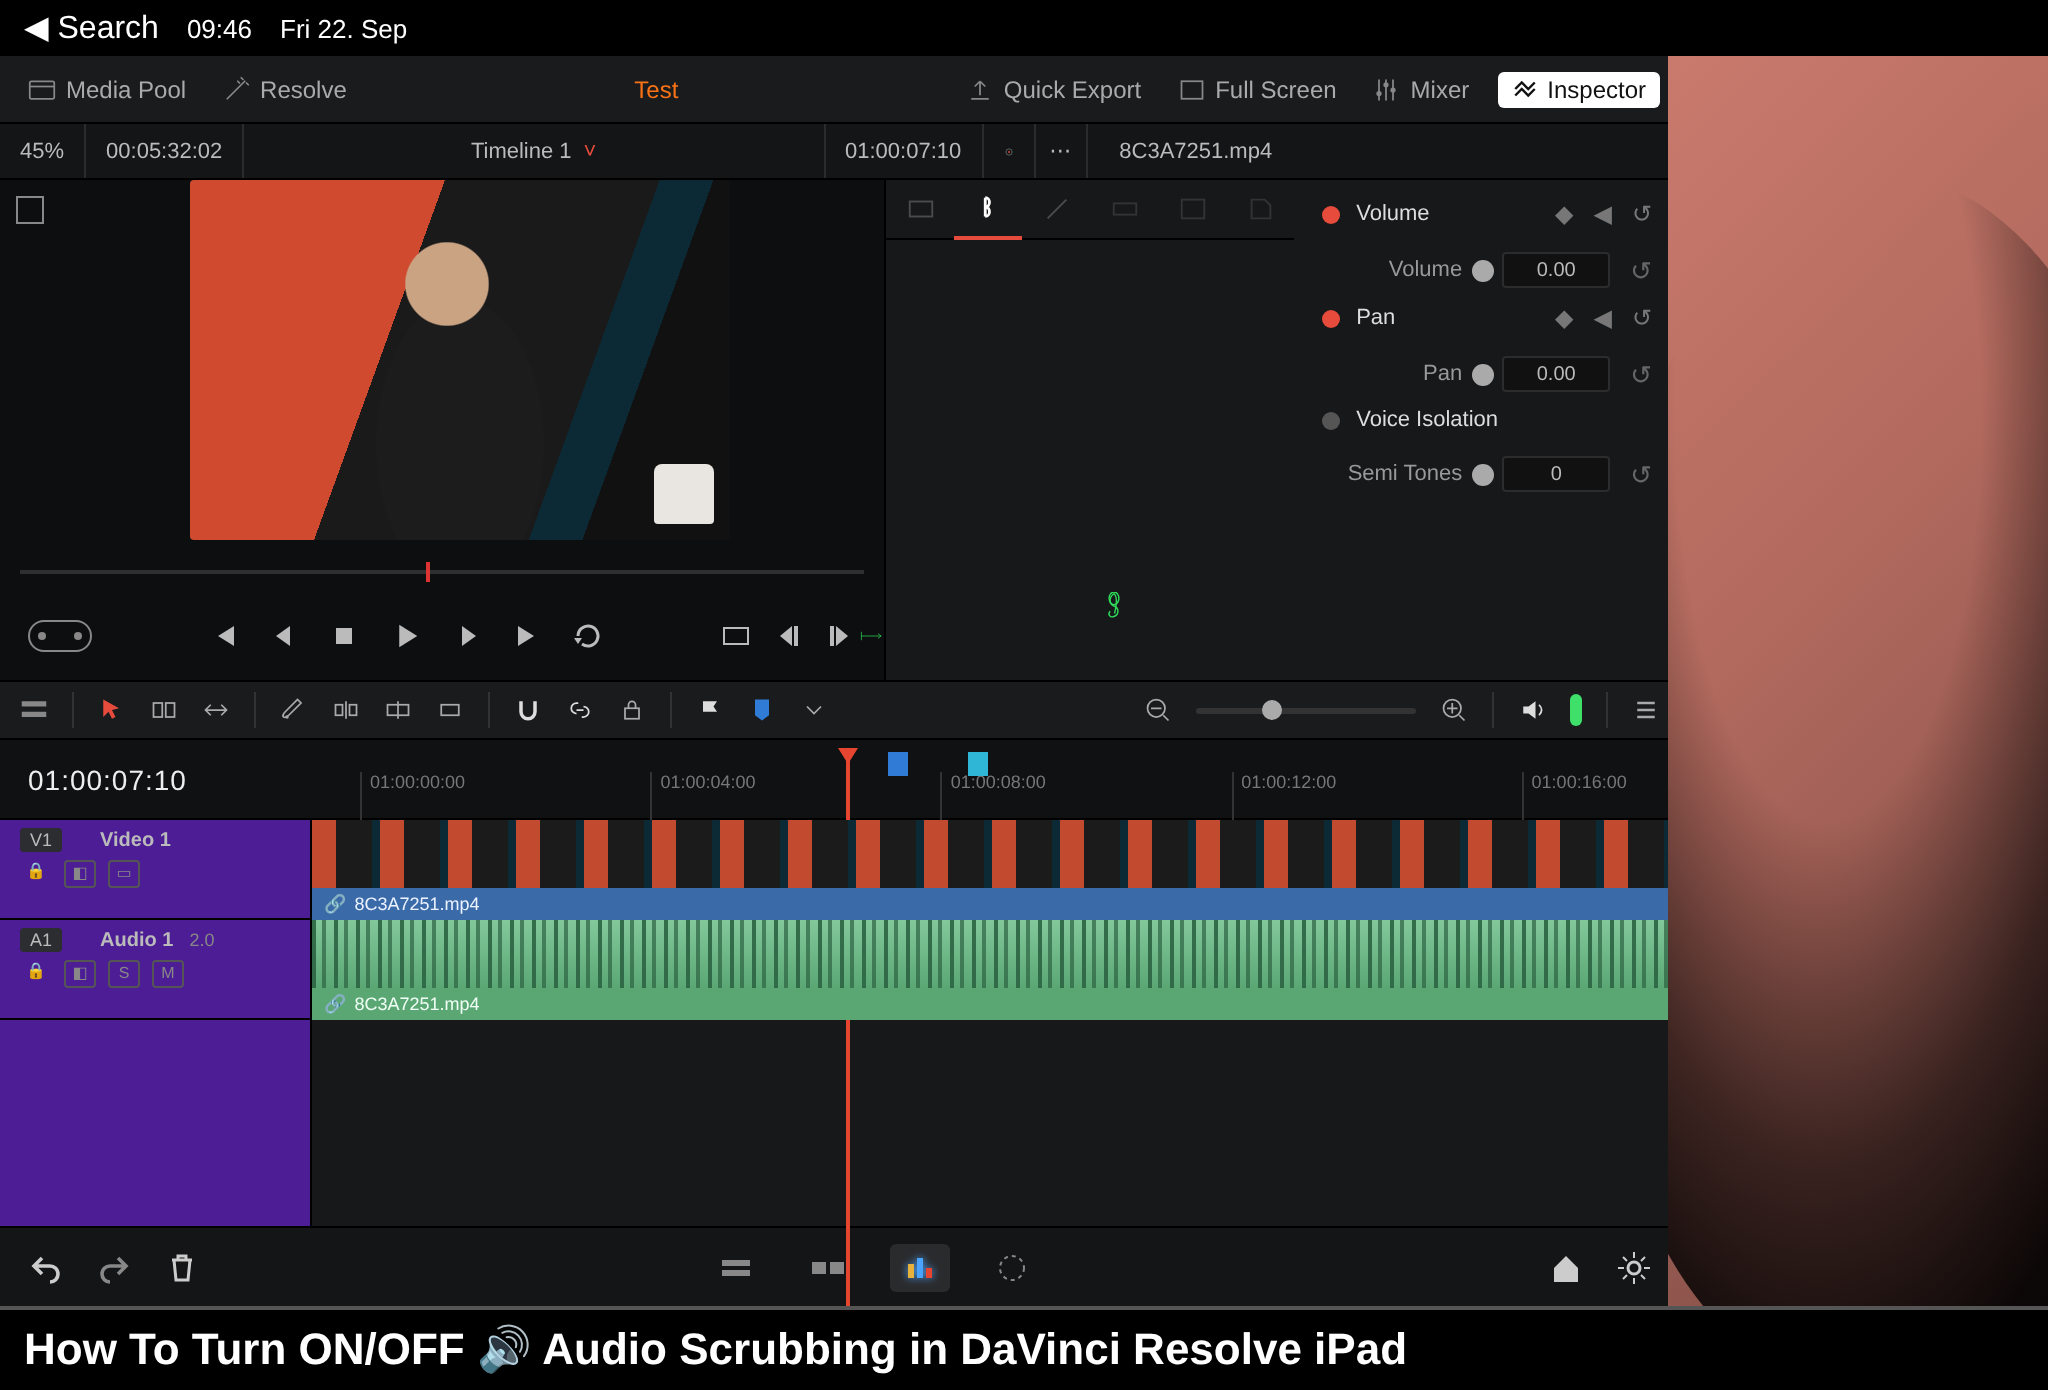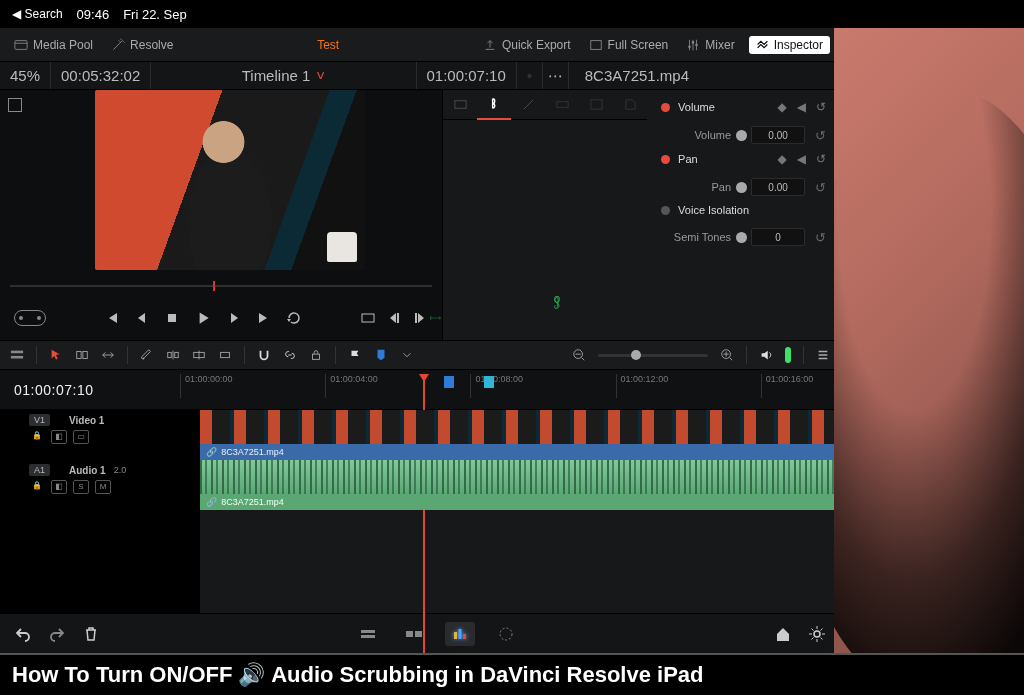--- a/index.html
+++ b/index.html
@@ -1,35 +1,35 @@
 <!DOCTYPE html>
 <html><head>
 <meta charset="utf-8">
 <style>
   * { box-sizing: border-box; margin: 0; padding: 0; }
   html, body { width: 1024px; height: 695px; background: #000; font-family: -apple-system, "Helvetica Neue", Arial, sans-serif; color: #ccc; overflow: hidden; }
   .statusbar { height: 28px; display: flex; align-items: center; gap: 14px; padding: 0 12px; font-size: 13px; color: #fff; }
-  .statusbar .back { font-size: 12px; }
+  .statusbar .back { font-size: 16px; }
   .app-area { position: relative; width: 1024px; height: 625px; background: #000; }
   .resolve { position: absolute; left: 0; top: 0; width: 840px; height: 625px; background: #101112; display: flex; flex-direction: column; }
   .presenter { position: absolute; right: 0; top: 0; width: 190px; height: 625px; background: linear-gradient(135deg,#c97a6d 0%, #b36a5e 40%, #7a4a44 100%); overflow: hidden; }
   .presenter .silhouette { position:absolute; left:-40px; top:60px; width:300px; height:600px; background: radial-gradient(ellipse at 40% 20%, rgba(0,0,0,0) 0 30%, rgba(0,0,0,0.6) 55%, rgba(0,0,0,0.9) 75%); border-radius: 50% 50% 40% 40%; }
   .caption { position: absolute; left: 0; bottom: 0; width: 1024px; height: 42px; background: #000; color: #fff; font-size: 22px; font-weight: 700; display: flex; align-items: center; padding: 0 12px; border-top: 2px solid #555; }
 
   
   .topbar { height: 34px; background: #1a1b1d; display: flex; align-items: center; gap: 10px; padding: 0 10px; border-bottom: 1px solid #000; font-size: 12px; }
   .topbar .spacer { flex: 1; }
   .iconbtn { display:inline-flex; align-items:center; gap:5px; color:#aaa; padding:2px 4px; border-radius:3px; }
   .iconbtn.active { color:#f97316; }
   .iconbtn svg { width:14px; height:14px; }
   .inspector-btn { background:#fff; color:#111; border-radius:3px; padding:2px 7px; display:flex; align-items:center; gap:5px; font-weight:500;}
   .inspector-btn svg { width:13px; height:13px; }
 
   
-  .row2 { height: 28px; background: #141516; display:flex; align-items:flex-start; font-size:15px; color:#bbb; border-bottom:1px solid #000;}
+  .row2 { height: 28px; background: #141516; display:flex; align-items:flex-start; font-size:11px; color:#bbb; border-bottom:1px solid #000;}
   .row2 .cell { padding: 0 10px; height:100%; display:flex; align-items:center; border-right:1px solid #2a2b2d;}
   .row2 .timeline-name { flex:1; justify-content:center; }
   .row2 .clipname { flex:1; padding-left:16px;}
   .row2 .menubtn { width:26px; justify-content:center; }
 
   
   .mainsplit { display:flex; height: 250px; }
   .viewer { width: 500px; background:#0d0e0f; position:relative; }
   .viewer .crop { position:absolute; left:8px; top:8px; width:14px; height:14px; border:1.5px solid #888; }
   .viewer .frame { position:absolute; left:95px; top:0; width:270px; height:180px; background: linear-gradient(110deg,#cf4a2e 0 38%, #1a1a1a 38% 70%, #0b2a36 70% 78%, #111 78%); border-radius:2px; overflow:hidden;}
@@ -81,26 +81,26 @@
   .scrub-toggle { width:6px; height:16px; border-radius:3px; background:#3fe06a; display:inline-block;}
 
   .annotation { position:absolute; pointer-events:none; }
   .annot-arrow { left:430px; top:-30px; width:160px; height:60px; }
   .annot-arrow path { stroke:#2fdc5a; stroke-width:4; fill:none; stroke-linecap:round;}
   .annot-clef { left:550px; top:-45px; width:60px; height:80px;}
   .annot-clef path { stroke:#2fdc5a; stroke-width:4; fill:none; stroke-linecap:round;}
 
   
   .timeline { flex:1; background:#17181a; display:flex; }
-  .tl-gutter { width:200px; background:#000000; border-right:1px solid #000;padding-left:19px;}
+  .tl-gutter { width:156px; background:#4c1d95; border-right:1px solid #000;}
   .tl-tracks { flex:1; position:relative; overflow:hidden;}
   .ruler { height:40px; border-bottom:1px solid #000; display:flex; align-items:center;}
   .ruler .tc-big { width:180px; padding-left:14px; font-size:14px; color:#eee; font-weight:500; letter-spacing:0.5px;}
   .ruler .ticks { flex:1; position:relative; font-size:9px; color:#777; height:100%;}
-  .ruler .tick { position:absolute; top:4px; height:24px; border-left:1px solid #333; padding-left:4px;}
+  .ruler .tick { position:absolute; top:16px; height:24px; border-left:1px solid #333; padding-left:4px;}
   .ruler .playhead { position:absolute; top:0; width:0; height:300px; }
   .ruler .playhead::before{content:""; position:absolute; left:-5px; top:4px; width:0; height:0; border-left:5px solid transparent; border-right:5px solid transparent; border-top:8px solid #e6452f;}
   .ruler .playhead::after{content:""; position:absolute; left:-1px; top:4px; width:2px; height:300px; background:#e6452f;}
   .flag { position:absolute; top:6px; width:10px; height:12px;}
   .flag.blue{ background:#2f7bd6;} .flag.cyan{background:#2fb6d6;}
 
   .track-head { height:50px; border-bottom:1px solid #000; padding:4px 10px; font-size:10px; color:#bbb;}
   .track-head .row1 { display:flex; align-items:center; gap:8px;}
   .track-head .tag { background:#2c2d30; padding:1px 5px; border-radius:2px; font-size:9px;}
   .track-head .tname { font-weight:700;margin-left:11px;}

